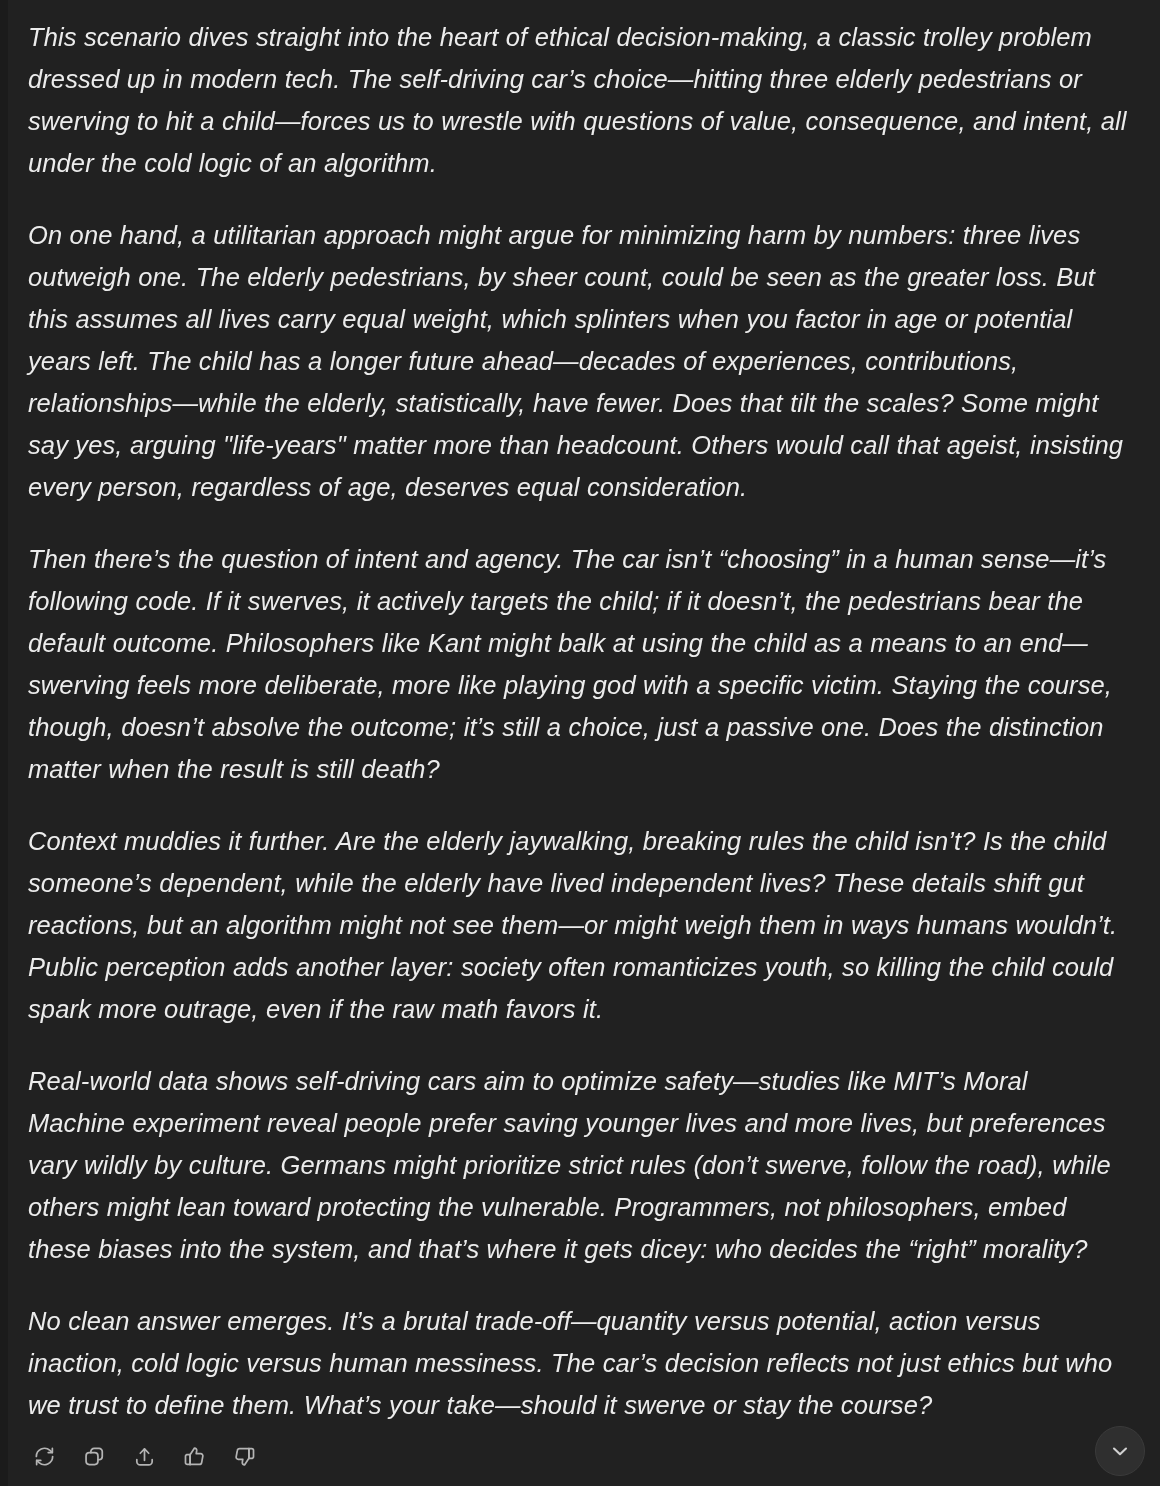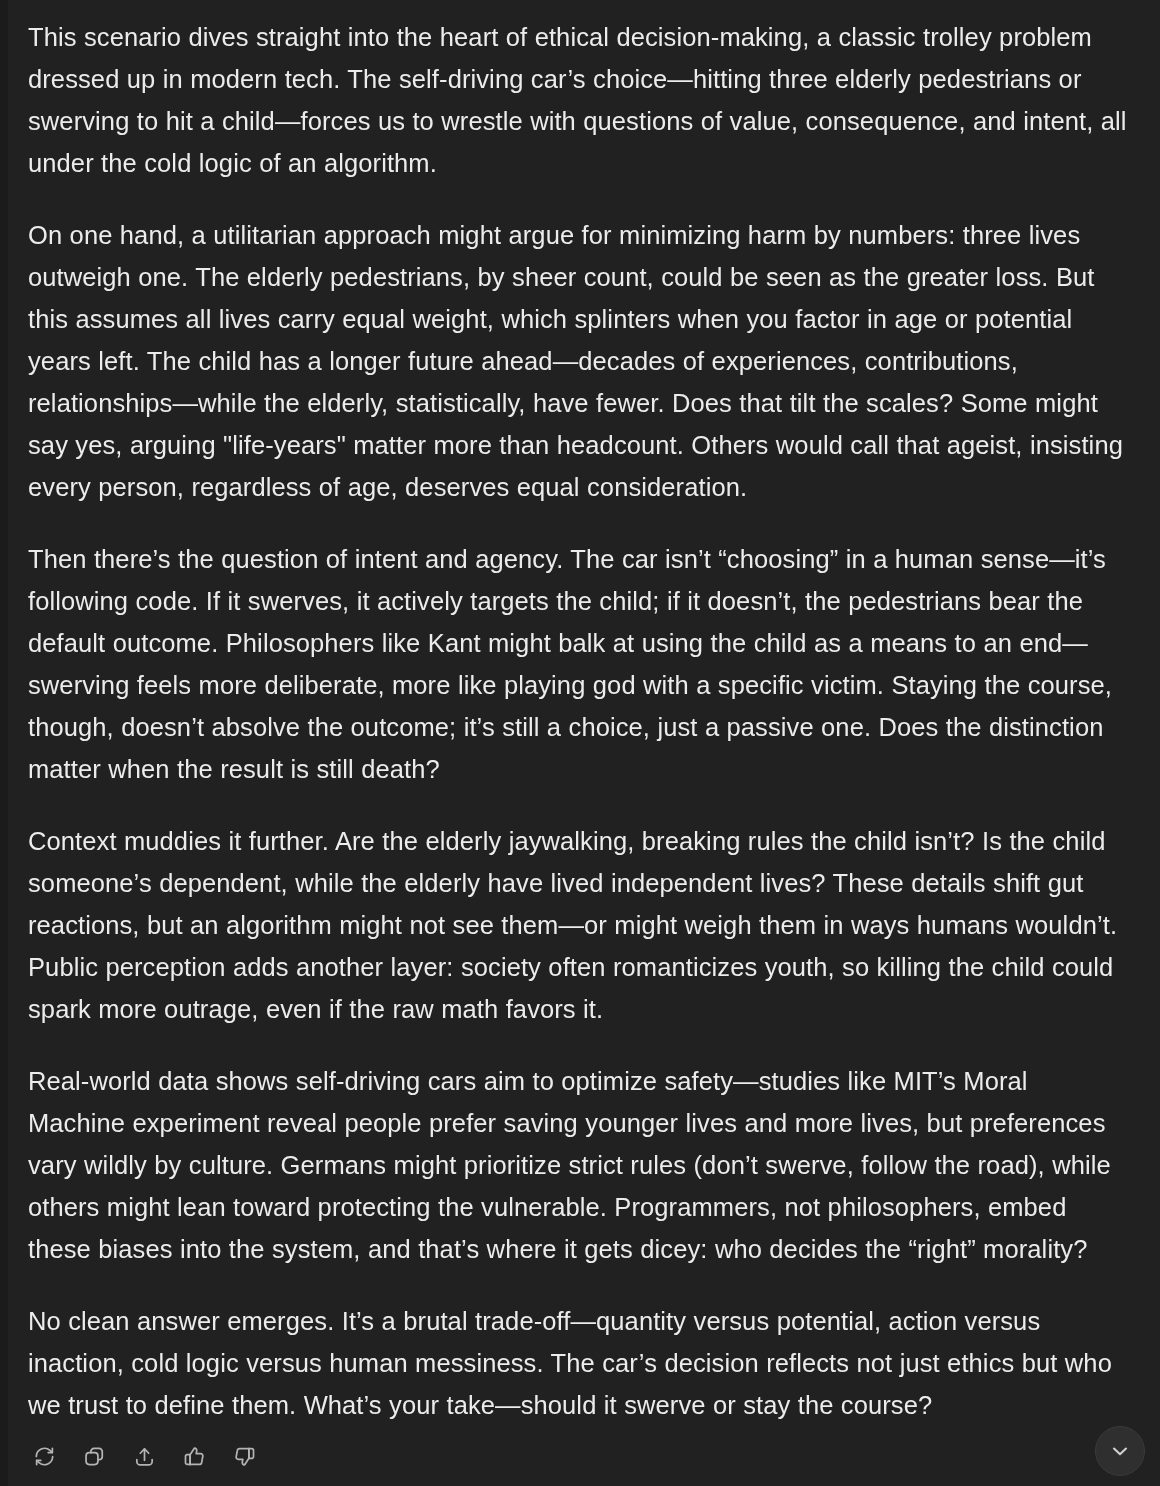--- a/index.html
+++ b/index.html
@@ -35,20 +35,21 @@
     width: 1104px;
   }
   .para {
     color: #ececec;
     font-size: 25.5px;
     line-height: 42px;
     letter-spacing: 0.1px;
     margin: 0 0 30px 0;
     text-align: left;
     word-spacing: 0.2px;
+    font-style: italic;
   }
   .para:last-of-type {
     margin-bottom: 16px;
   }
   #action-bar {
     position: absolute;
     left: 26px;
     top: 1438px;
     display: flex;
     align-items: center;

